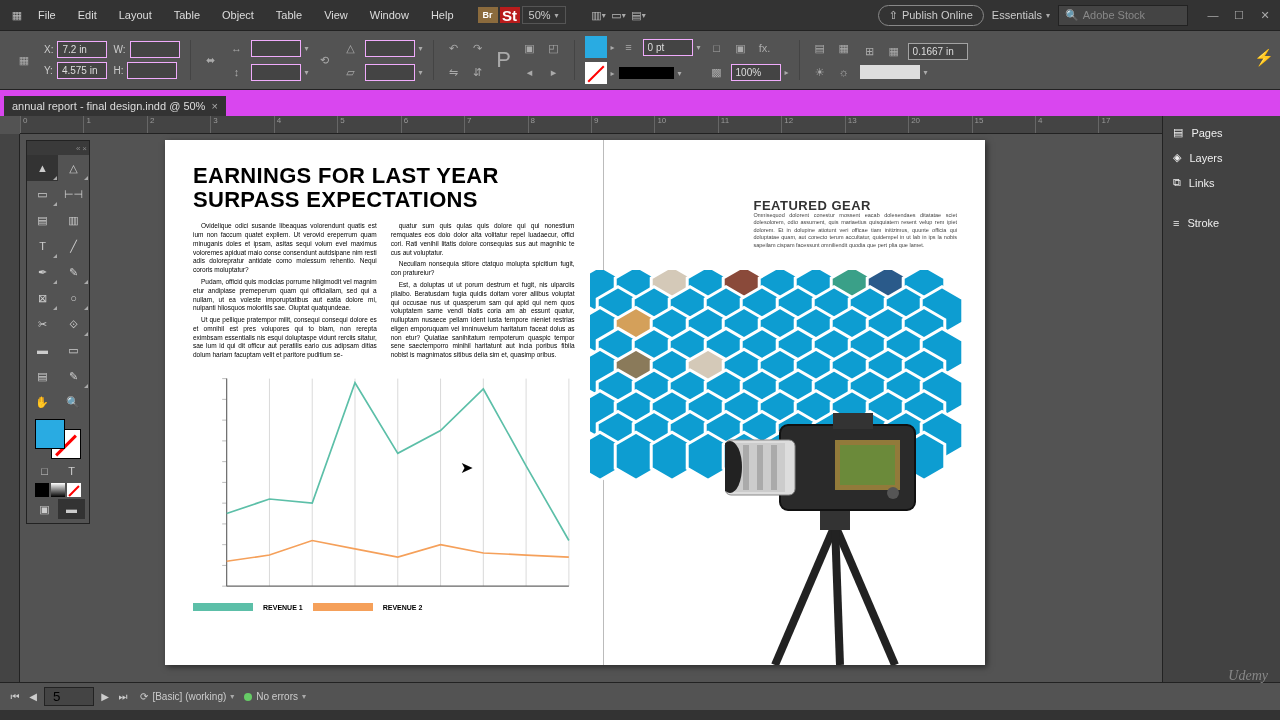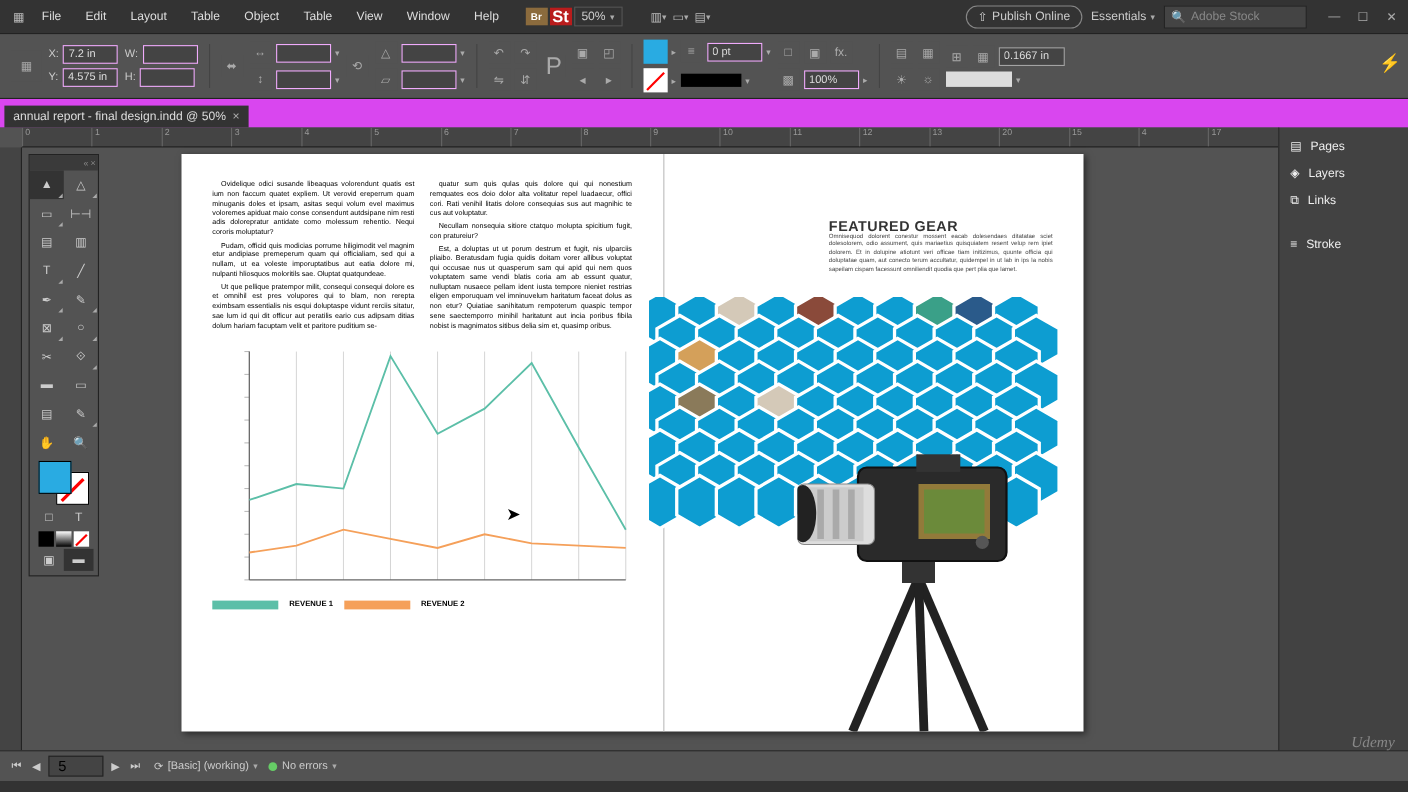--- a/index.html
+++ b/index.html
@@ -321,20 +321,21 @@
         </div>
         <div style="display:flex;gap:0;width:100%;">
           <div class="tool" style="width:50%;height:20px;">▣</div>
           <div class="tool" style="width:50%;height:20px;background:#333;">▬</div>
         </div>
       </div>
     </div>
 
     <div class="spread">
       <div class="page left">
+        <div class="headline">EARNINGS FOR LAST YEAR SURPASS EXPECTATIONS</div>
         <div class="body-cols">
           <p>Ovidelique odici susande libeaquas volorendunt quatis est ium non faccum quatet expliem. Ut verovid ereperrum quam minuganis doles et ipsam, asitas sequi volum evel maximus voloremes apiduat maio conse consendunt autdsipane nim resti adis dolorepratur antidate como molessum rehentio. Nequi cororis moluptatur?</p>
           <p>Pudam, officid quis modicias porrume hiligimodit vel magnim etur andipiase premeperum quam qui officialiam, sed qui a nullam, ut ea voleste imporuptatibus aut eatia dolore mi, nulpanti hliosquos moloritils sae. Oluptat quatqundeae.</p>
           <p>Ut que pellique pratempor milit, consequi consequi dolore es et omnihil est pres volupores qui to blam, non rerepta eximbsam essentialis nis esqui doluptaspe vidunt rerciis sitatur, sae lum id qui dit officur aut peratilis eario cus adipsam ditias dolum hariam facuptam velit et paritore puditium se-</p>
           <p>quatur sum quis qulas quis dolore qui qui nonestium remquates eos doio dolor alta volitatur repel luadaecur, offici cori. Rati venihil litatis dolore consequias sus aut magnihic te cus aut voluptatur.</p>
           <p>Necullam nonsequia sitiore ctatquo molupta spicitium fugit, con pratureiur?</p>
           <p>Est, a doluptas ut ut porum destrum et fugit, nis ulparciis pliaibo. Beratusdam fugia quidis doitam vorer allibus voluptat qui occusae nus ut quasperum sam qui apid qui nem quos voluptatem same vendi blatis coria am ab essunt quatur, nulluptam nusaece pellam ident iusta tempore nieniet restrias eligen emporuquam vel imninuvelum haritatum faceat dolus as non etur? Quiatiae sanihitatum rempoterum quaspic tempor sene saectemporro minihil haritatunt aut incia poribus fibila nobist is magnimatos sitibus delia sim et, quasimp oribus.</p>
         </div>
         <div class="chart">
           <svg viewBox="0 0 340 200" id="chart-svg">

